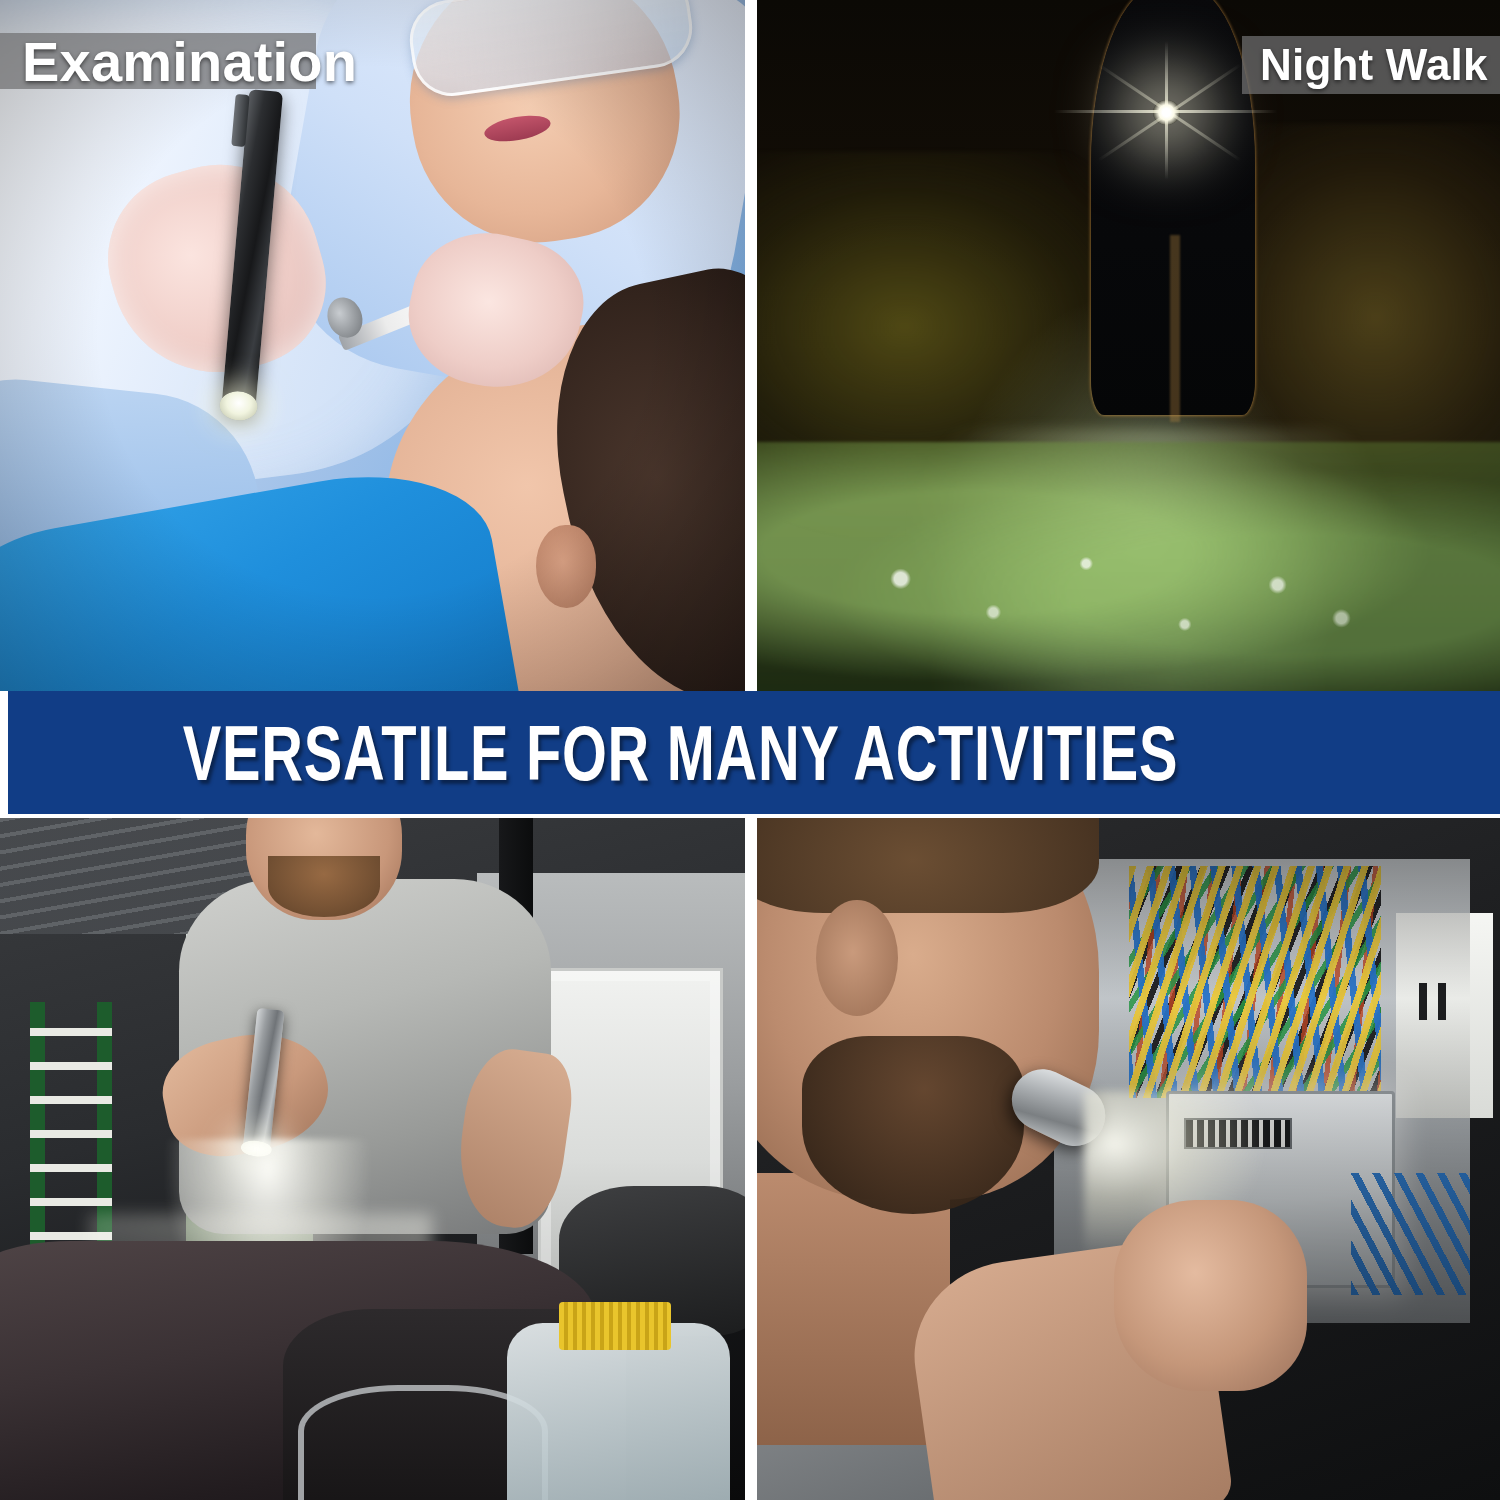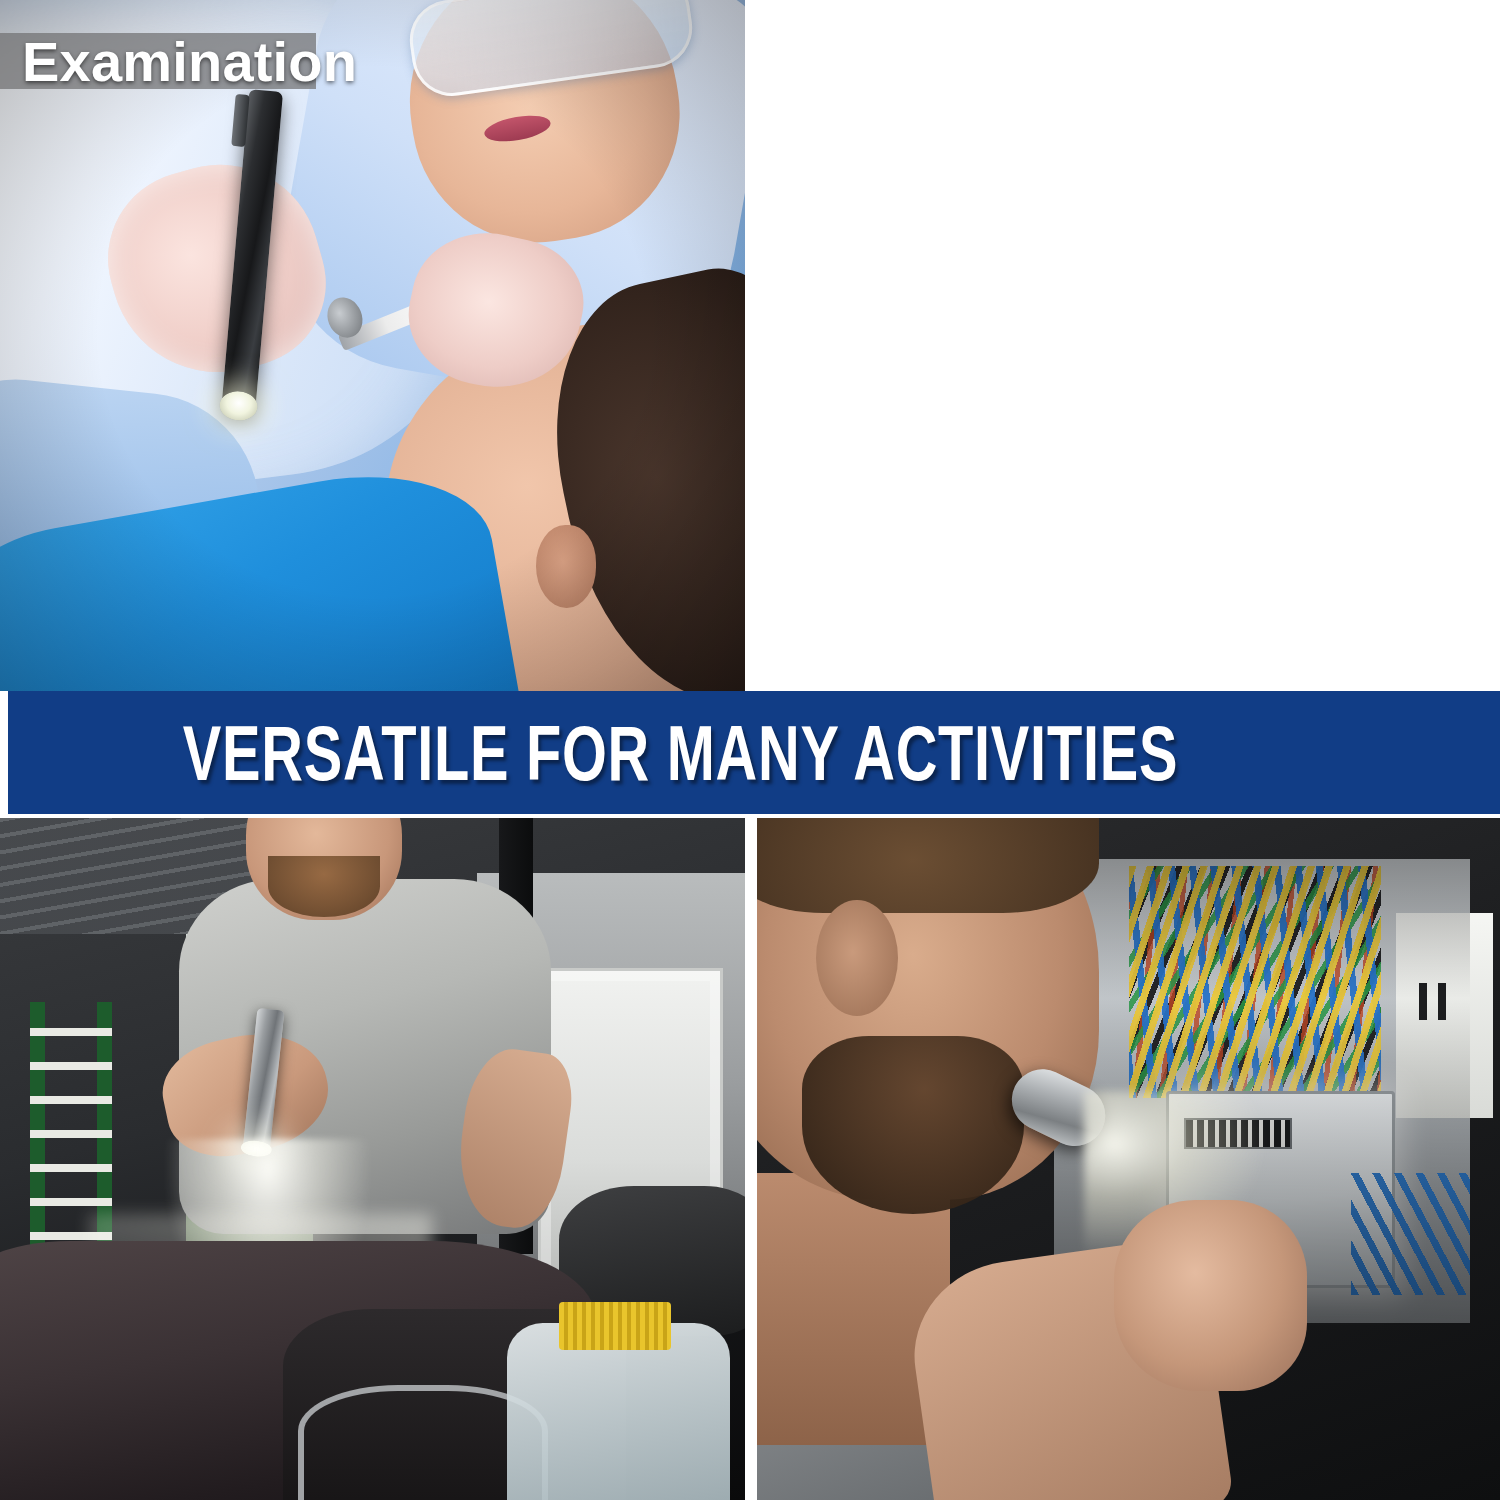--- a/index.html
+++ b/index.html
@@ -279,20 +279,40 @@
       <div class="ex-mirror"></div>
       <div class="ex-mirror-head"></div>
       <div class="ex-glove2"></div>
       <div class="vig"></div>
     </div>
     <div class="chip" id="chip-examination">
       <span>Examination</span>
     </div>
   </div>
 
+  <div class="panel" id="panel-nightwalk">
+    <div class="scene">
+      <div class="nw-bg"></div>
+      <div class="nw-brush-l"></div>
+      <div class="nw-brush-r"></div>
+      <div class="nw-glow-cone"></div>
+      <div class="nw-grass-near"></div>
+      <div class="nw-speck"></div>
+      <div class="nw-figure"></div>
+      <div class="nw-leg-gap"></div>
+      <div class="nw-flare-d1"></div>
+      <div class="nw-flare-d2"></div>
+      <div class="nw-flare-h"></div>
+      <div class="nw-flare-v"></div>
+      <div class="nw-beam"></div>
+    </div>
+    <div class="chip" id="chip-nightwalk">
+      <span>Night Walk</span>
+    </div>
+  </div>
 
   <div id="banner" style="background: rgb(17, 61, 134);">
     <div id="banner-text" style="color: rgb(255, 255, 255);">VERSATILE FOR MANY ACTIVITIES</div>
   </div>
 
   <div class="panel" id="panel-repairing">
     <div class="scene">
       <div class="rp-bg"></div>
       <div class="rp-ceiling"></div>
       <div class="rp-doorway"></div>

